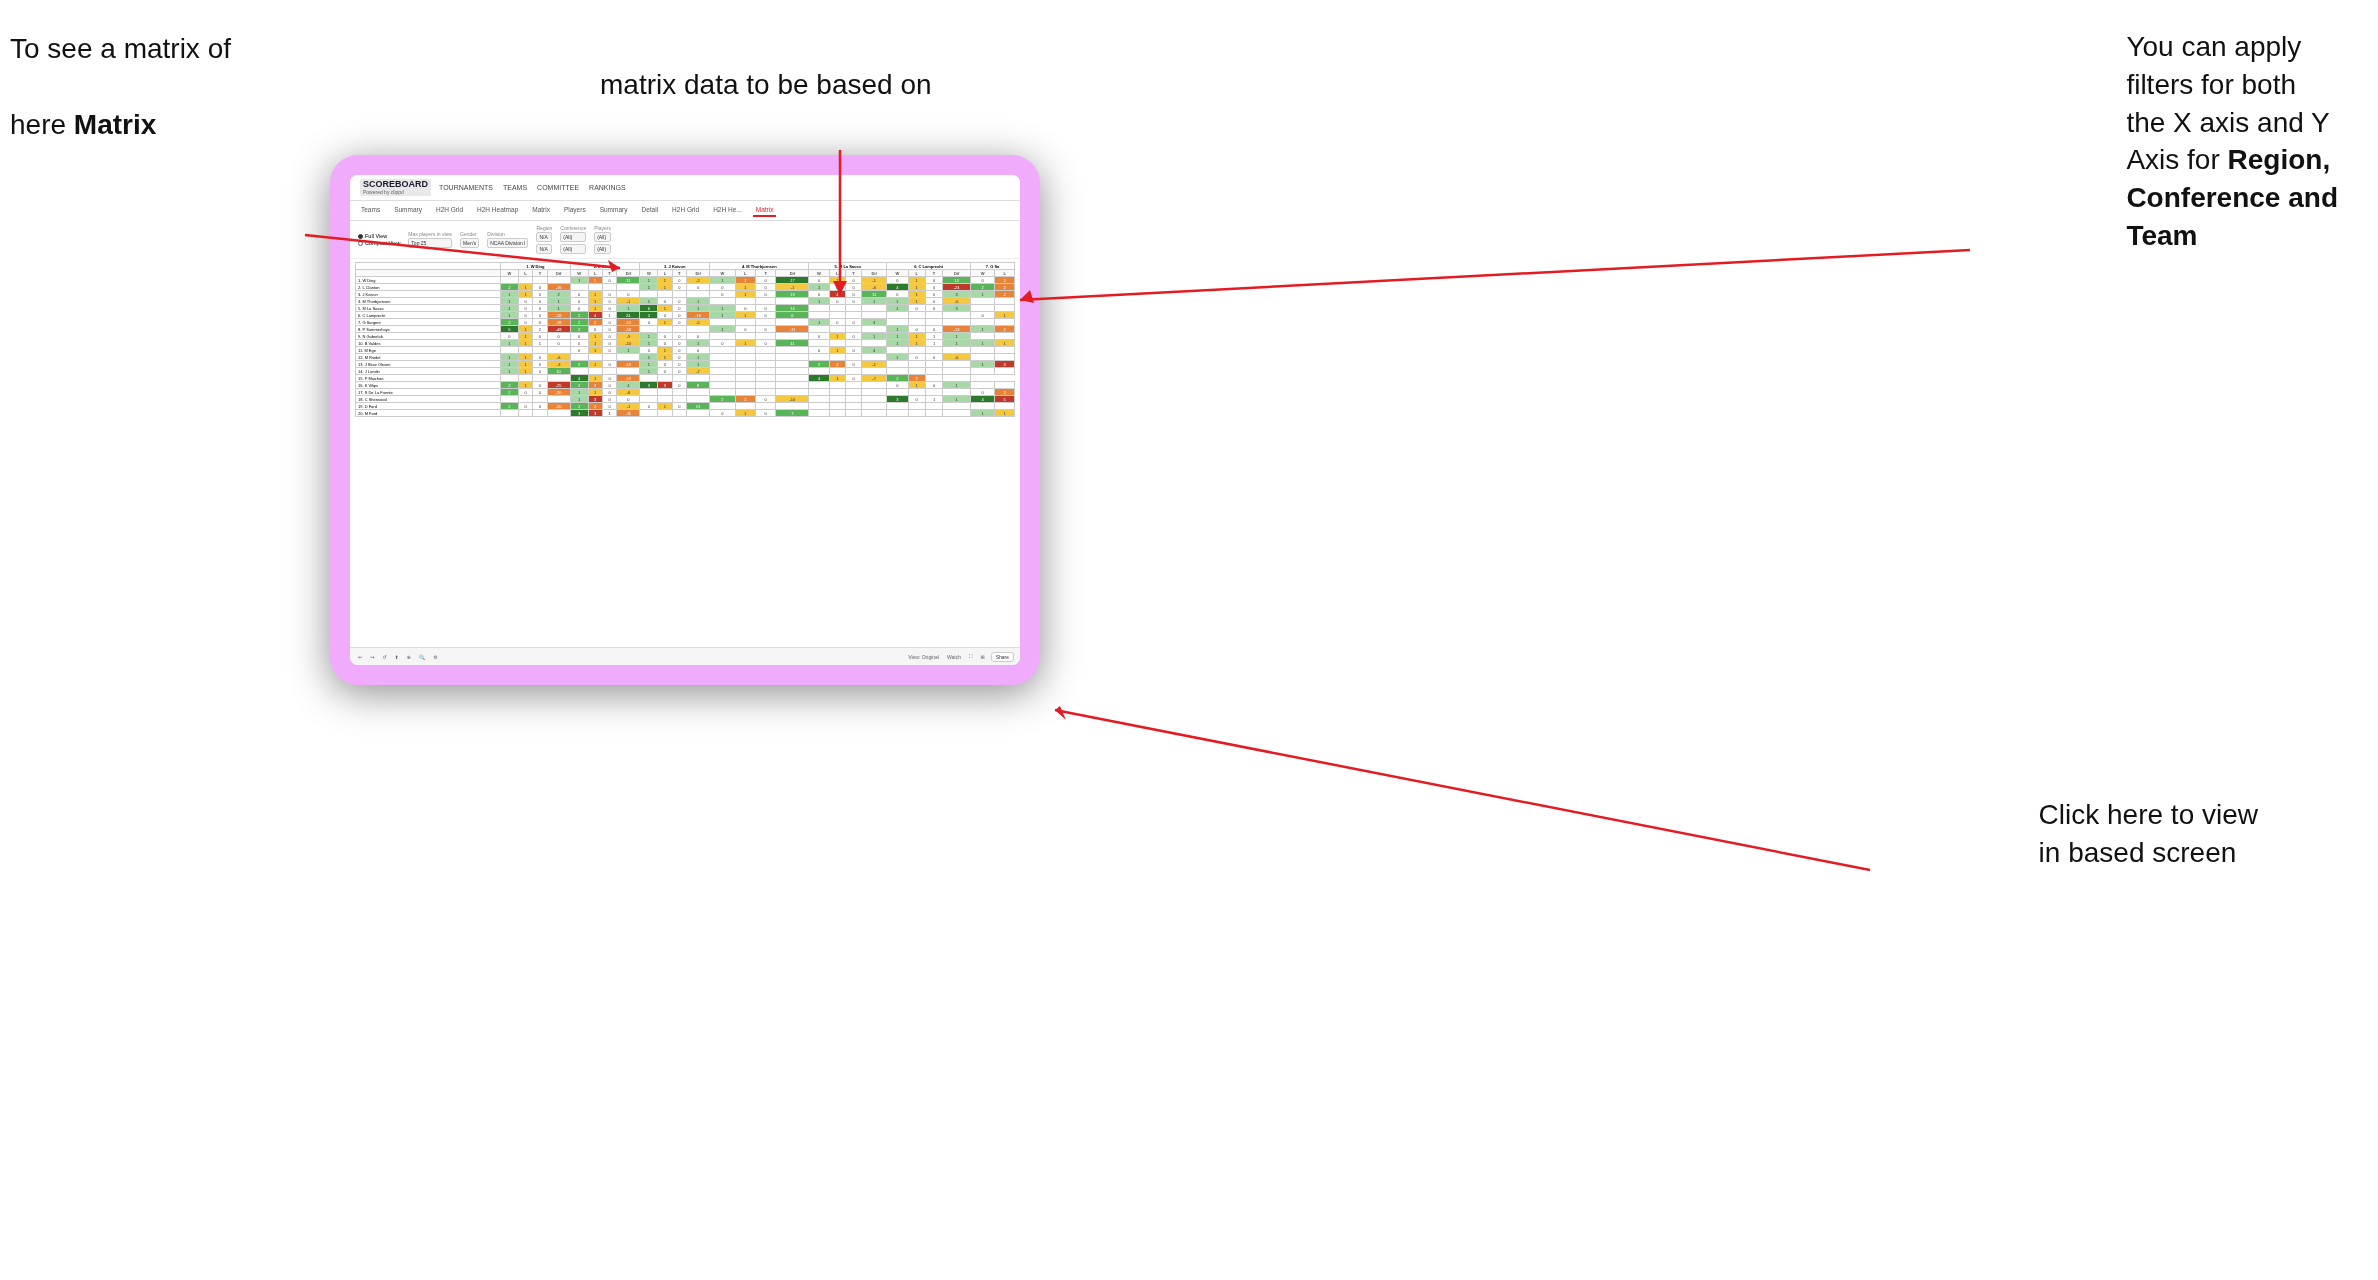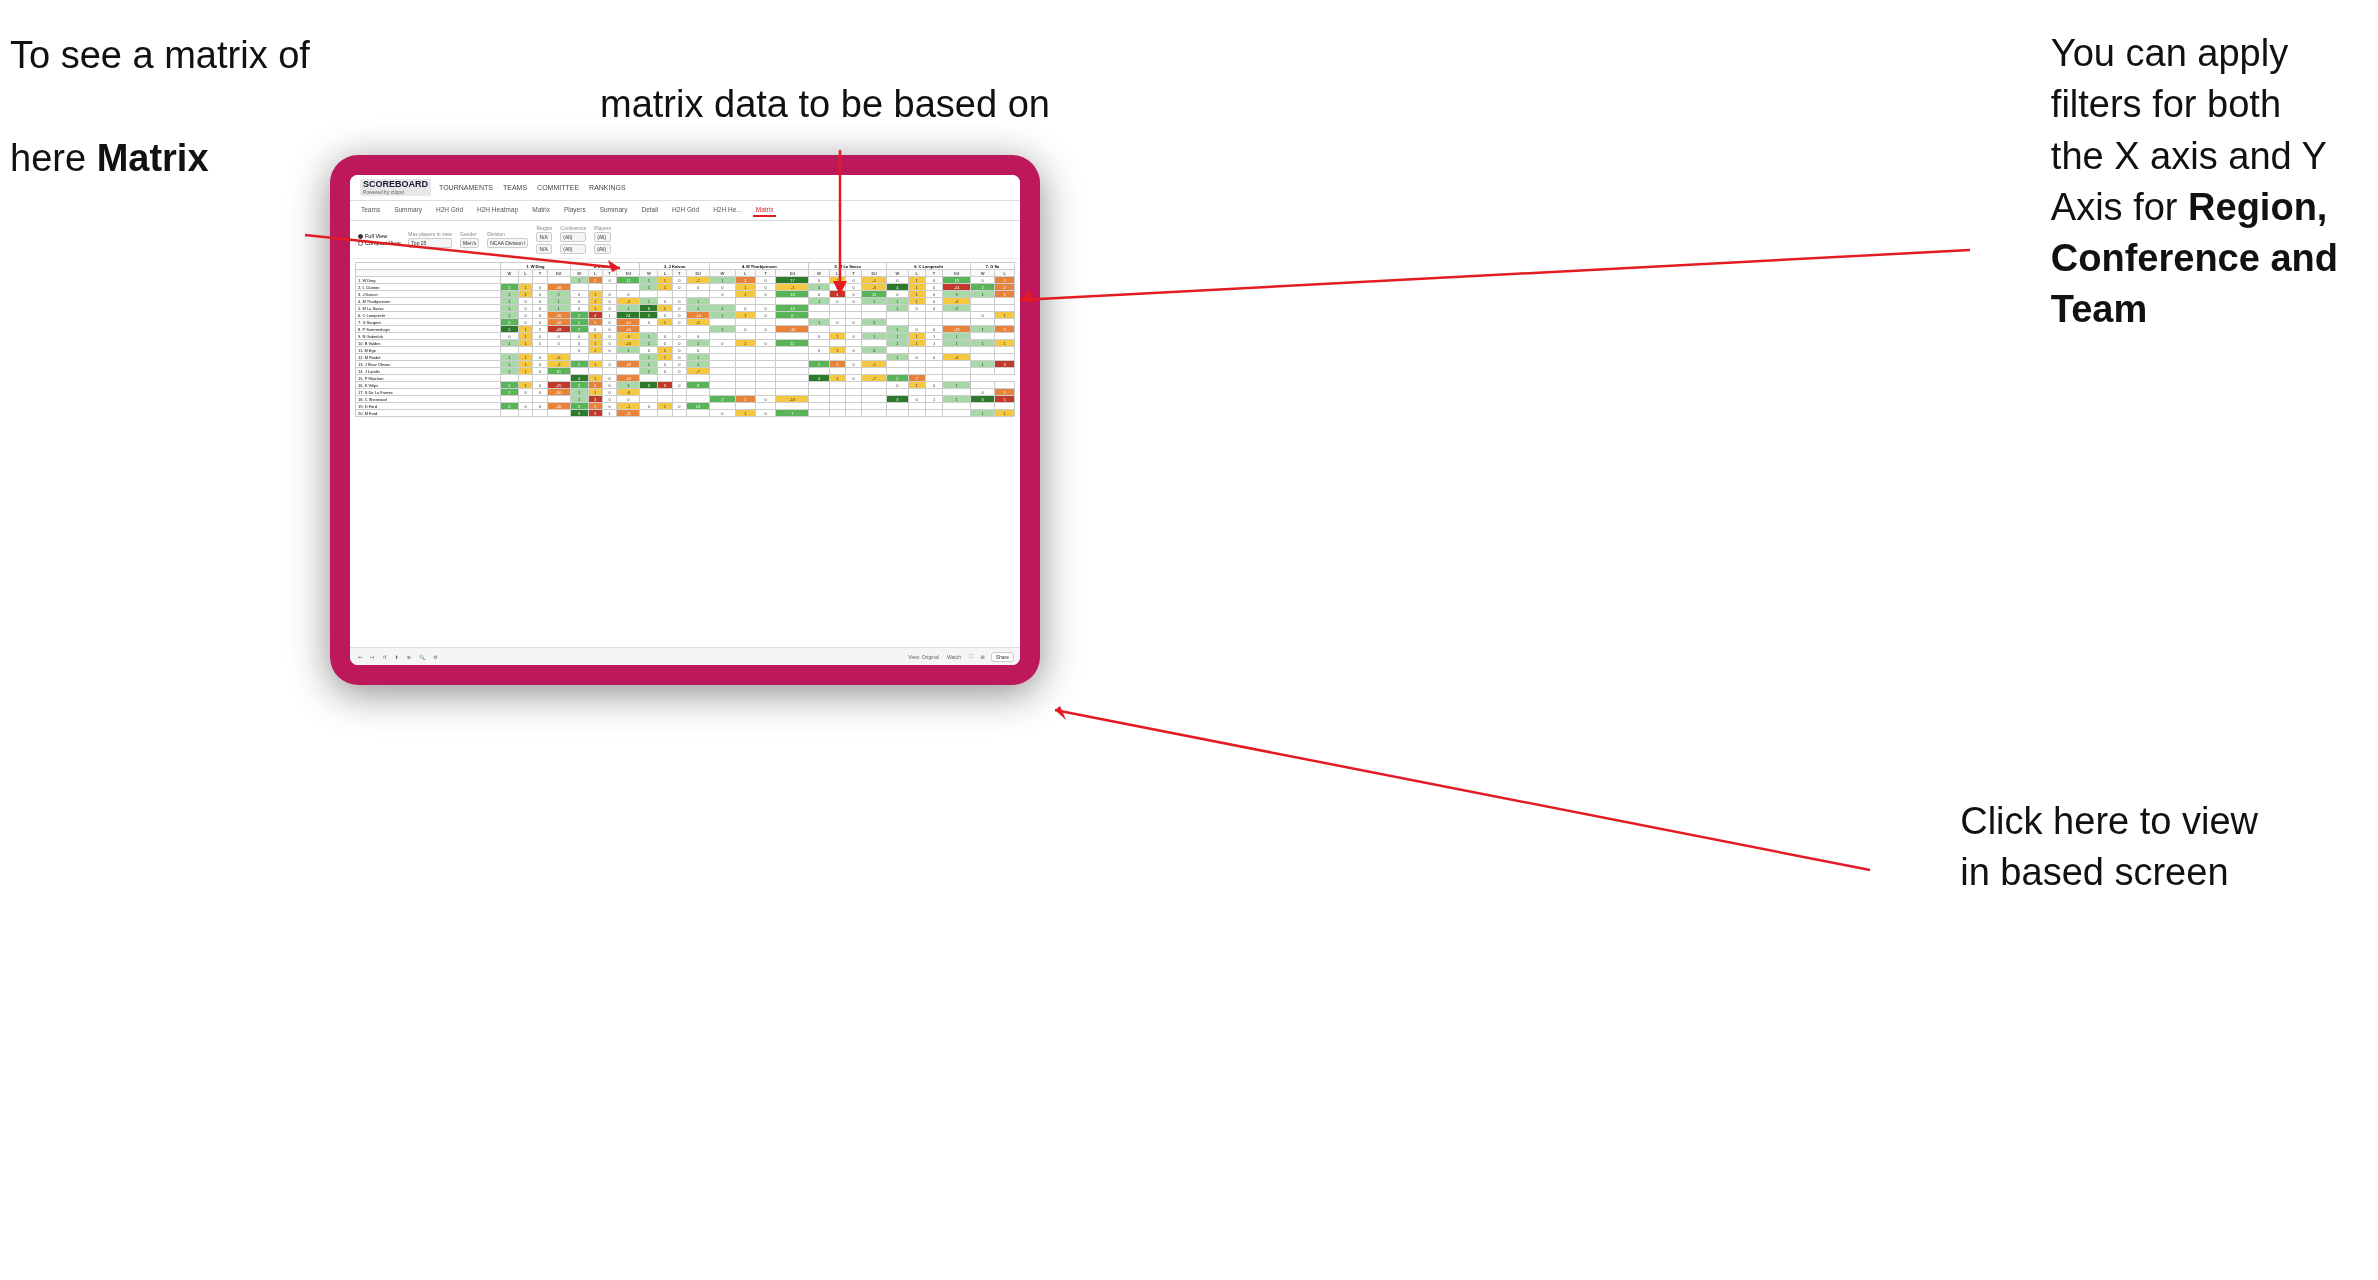--- a/index.html
+++ b/index.html
@@ -8,36 +8,36 @@
       height: 1280px;
       background: #ffffff;
       font-family: Arial, sans-serif;
       position: relative;
       overflow: hidden;
     }
 
     
     .annotation {
       position: absolute;
-      font-size: 38px;
+      font-size: 28px;
       line-height: 1.35;
       color: #111;
     }
     .annotation strong {
       font-weight: 900;
     }
 
     
     .tablet {
       position: absolute;
       left: 330px;
       top: 155px;
       width: 710px;
       height: 530px;
-      background: #be185d;
+      background: #f0abfc;
       border-radius: 28px;
       box-shadow: 0 8px 40px rgba(0,0,0,0.45);
       display: flex;
       align-items: center;
       justify-content: center;
     }
     .tablet-screen {
       width: 670px;
       height: 490px;
       background: #fff;

